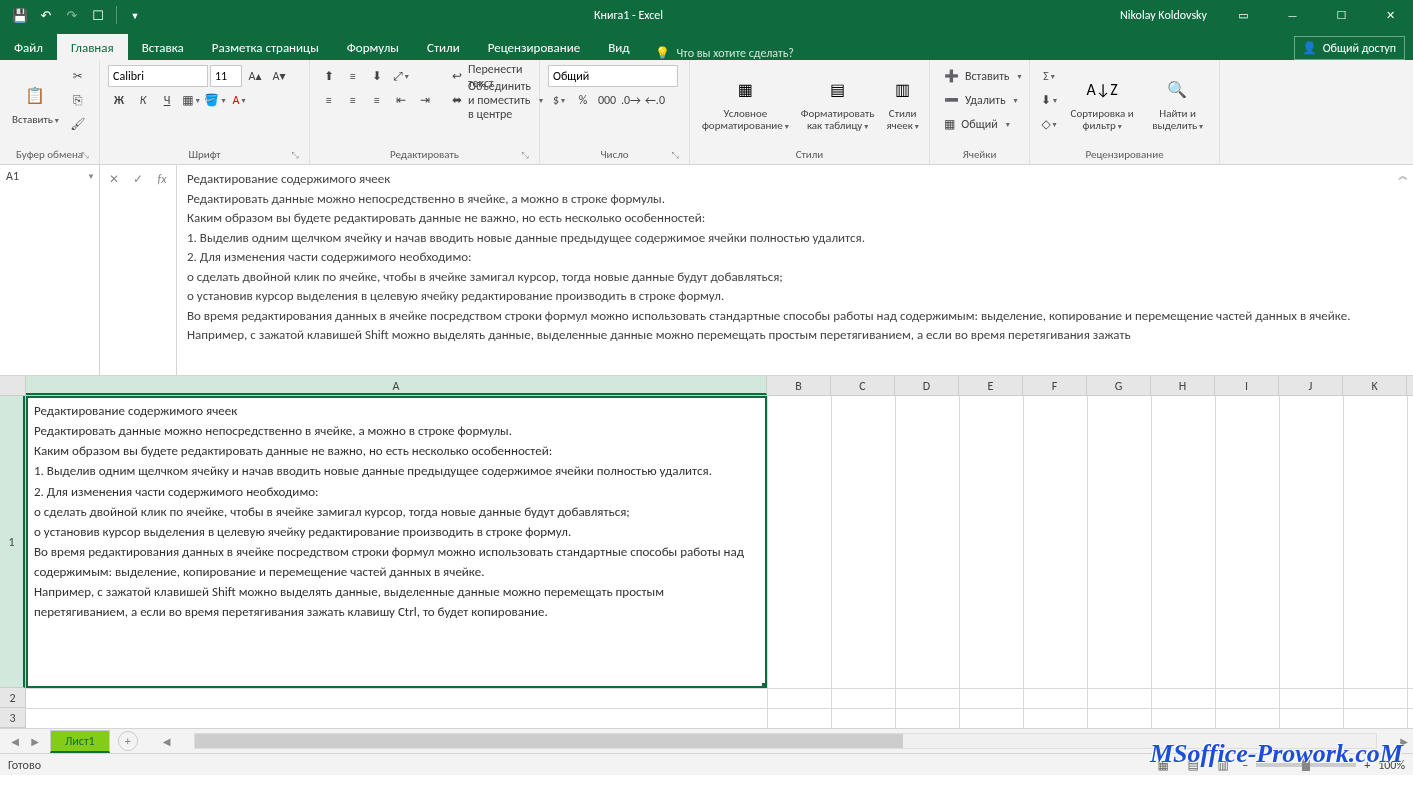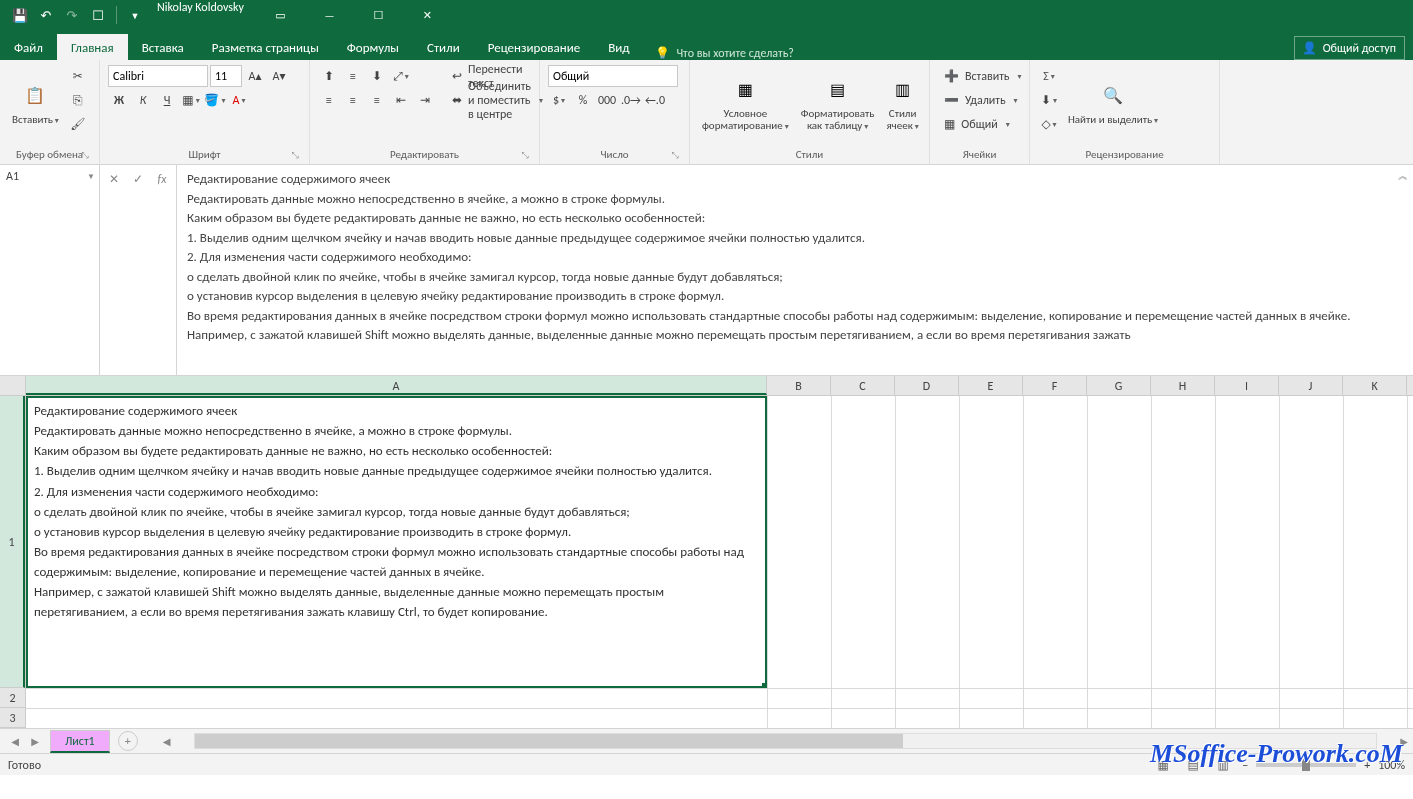--- a/index.html
+++ b/index.html
@@ -2,21 +2,21 @@
 <html><head>
 <meta charset="utf-8">
 <style>
 * { margin: 0; padding: 0; box-sizing: border-box; font-family: 'Segoe UI', Calibri, sans-serif; }
 body { width: 1413px; height: 799px; background: #fff; overflow: hidden; position: relative; }
 .titlebar { height: 30px; background: #0f6b3e; display: flex; align-items: center; color: #fff; font-size: 12px; }
 .qat { display: flex; align-items: center; gap: 2px; padding-left: 8px; }
 .qat-btn { width: 24px; height: 24px; display: flex; align-items: center; justify-content: center; cursor: pointer; color: #fff; font-size: 13px; }
 .qat-sep { width: 1px; height: 18px; background: rgba(255,255,255,.3); margin: 0 4px; }
 .title-text { flex: 1; text-align: center; }
-.user-area { display: flex; align-items: flex-start; gap: 4px; padding-right: 8px; }
+.user-area { display: flex; align-items: center; gap: 4px; padding-right: 0; }
 .win-btn { width: 45px; height: 30px; display: flex; align-items: center; justify-content: center; cursor: pointer; color: #fff; font-size: 11px; }
 .tabs { height: 30px; background: #0f6b3e; display: flex; align-items: flex-end; color: #fff; font-size: 13px; }
 .tab { padding: 5px 14px; cursor: pointer; height: 26px; display: flex; align-items: center; }
 .tab.active { background: #f3f3f3; color: #0f6b3e; }
 .tab.file { color: #fff; }
 .tell-me { display: flex; align-items: center; gap: 6px; padding: 0 12px; color: #cfe6d9; font-size: 12px; }
 .share-btn { margin-left: auto; margin-right: 8px; display: flex; align-items: center; gap: 5px; padding: 4px 8px; border: 1px solid rgba(255,255,255,.4); font-size: 12px; cursor: pointer; }
 .ribbon { height: 105px; background: #f3f3f3; border-bottom: 1px solid #d4d4d4; display: flex; }
 .group { display: flex; flex-direction: column; border-right: 1px solid #e0e0e0; padding: 3px 6px 1px; }
 .group-content { flex: 1; display: flex; align-items: flex-start; }
@@ -49,21 +49,21 @@
 .row-h.sel { background: #d2e8dc; border-right: 2px solid #0f6b3e; height: 292px; line-height: 292px; }
 .cells { flex: 1; position: relative; }
 .cell-a1 { position: absolute; left: 0; top: 0; width: 741px; height: 292px; border: 2px solid #0f6b3e; padding: 3px 6px; font-size: 13px; color: #333; line-height: 1.55; overflow: hidden; }
 .cell-a1::after { content: ''; position: absolute; right: -3px; bottom: -3px; width: 6px; height: 6px; background: #0f6b3e; }
 .gridlines { position: absolute; left: 0; top: 0; right: 0; bottom: 0; }
 .vline { position: absolute; top: 0; bottom: 0; width: 1px; background: #d9d9d9; }
 .hline { position: absolute; left: 0; right: 0; height: 1px; background: #d9d9d9; }
 .sheet-tabs { height: 25px; background: #f3f3f3; border-top: 1px solid #d4d4d4; display: flex; align-items: center; }
 .st-nav { display: flex; gap: 2px; padding: 0 6px; }
 .st-btn { width: 18px; height: 18px; display: flex; align-items: center; justify-content: center; color: #888; cursor: pointer; font-size: 10px; }
-.sheet-tab { padding: 3px 14px; background: #f0abfc; border: 1px solid #ccc; border-bottom: 2px solid #0f6b3e; font-size: 12px; color: #0f6b3e; cursor: pointer; }
+.sheet-tab { padding: 3px 14px; background: #84cc16; border: 1px solid #ccc; border-bottom: 2px solid #0f6b3e; font-size: 12px; color: #0f6b3e; cursor: pointer; }
 .add-sheet { width: 20px; height: 20px; border: 1px solid #ccc; border-radius: 50%; display: flex; align-items: center; justify-content: center; margin-left: 8px; color: #888; cursor: pointer; font-size: 12px; }
 .hscroll { flex: 1; display: flex; align-items: center; justify-content: flex-start; margin-left: 20px; }
 .hscroll-track { flex: 1; height: 16px; background: #f0f0f0; border: 1px solid #ddd; position: relative; margin: 0 18px; }
 .hscroll-thumb { position: absolute; left: 0; top: 0; bottom: 0; width: 60%; background: #cdcdcd; }
 .status-bar { height: 22px; background: #f3f3f3; border-top: 1px solid #d4d4d4; display: flex; align-items: center; font-size: 12px; color: #444; padding: 0 8px; }
 .status-right { margin-left: auto; display: flex; align-items: center; gap: 8px; }
 .view-btn { width: 22px; height: 18px; display: flex; align-items: center; justify-content: center; cursor: pointer; color: #666; }
 .zoom-slider { width: 100px; height: 4px; background: #ccc; position: relative; }
 .zoom-thumb { position: absolute; width: 8px; height: 12px; background: #888; top: -4px; left: 46px; }
 .watermark { position: absolute; right: 10px; bottom: 30px; font-family: 'Comic Sans MS', cursive; font-size: 26px; color: #1d4ed8; font-weight: bold; text-shadow: 1px 1px 0 #fff, -1px -1px 0 #fff; font-style: italic; }
@@ -73,20 +73,21 @@
 
 <div class="titlebar">
   <div class="qat">
     <div class="qat-btn">💾</div>
     <div class="qat-btn">↶</div>
     <div class="qat-btn" style="opacity:.5">↷</div>
     <div class="qat-btn">☐</div>
     <div class="qat-sep"></div>
     <div class="qat-btn" style="font-size:9px">▼</div>
   </div>
+  <div class="title-text">Книга1 - Excel</div>
   <div class="user-area">
     <span style="padding:0 10px">Nikolay Koldovsky</span>
     <div class="win-btn">▭</div>
     <div class="win-btn">—</div>
     <div class="win-btn">☐</div>
     <div class="win-btn">✕</div>
   </div>
 </div>
 
 <div class="tabs">
@@ -229,20 +230,24 @@
     <div class="group-label"><span>Ячейки</span></div>
   </div>
 
   <div class="group" style="width:190px">
     <div class="group-content">
       <div class="vcol">
         <div class="sm-btn">Σ<span class="drop">▾</span></div>
         <div class="sm-btn">⬇<span class="drop">▾</span></div>
         <div class="sm-btn">◇<span class="drop">▾</span></div>
       </div>
+      <div class="big-btn">
+          <div class="icon-lg">A↓Z</div>
+          <div class="lbl"><span>Сортировка и фильтр</span><span class="drop">▾</span></div>
+        </div>
       <div class="big-btn">
           <div class="icon-lg">🔍</div>
           <div class="lbl"><span>Найти и выделить</span><span class="drop">▾</span></div>
         </div>
     </div>
     <div class="group-label"><span>Рецензирование</span></div>
   </div>
 </div>
 
 <div class="formula-bar">

